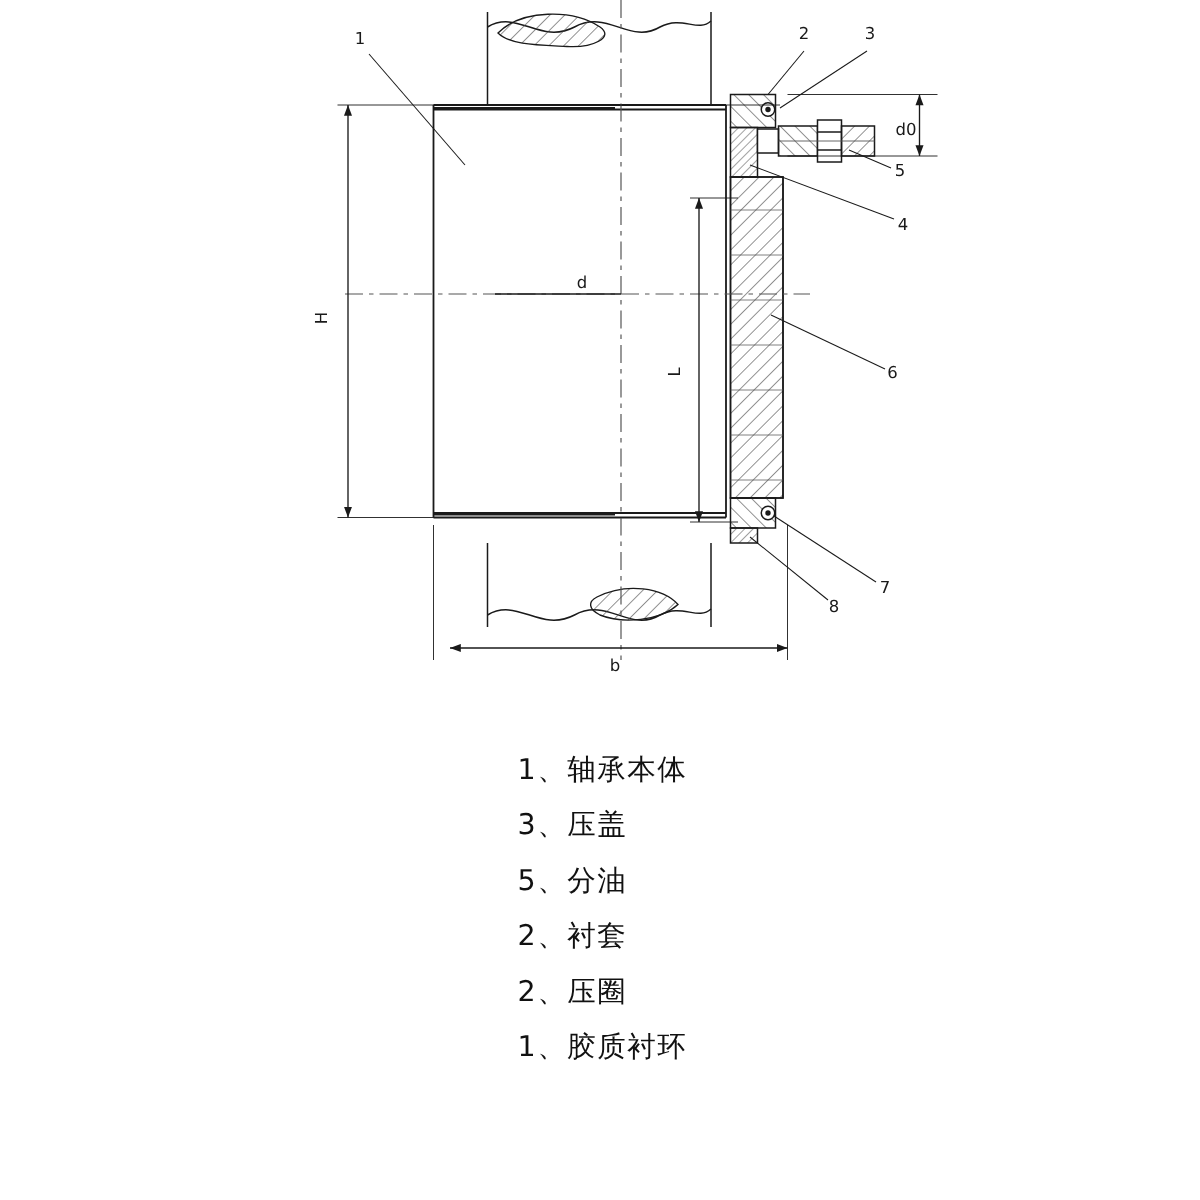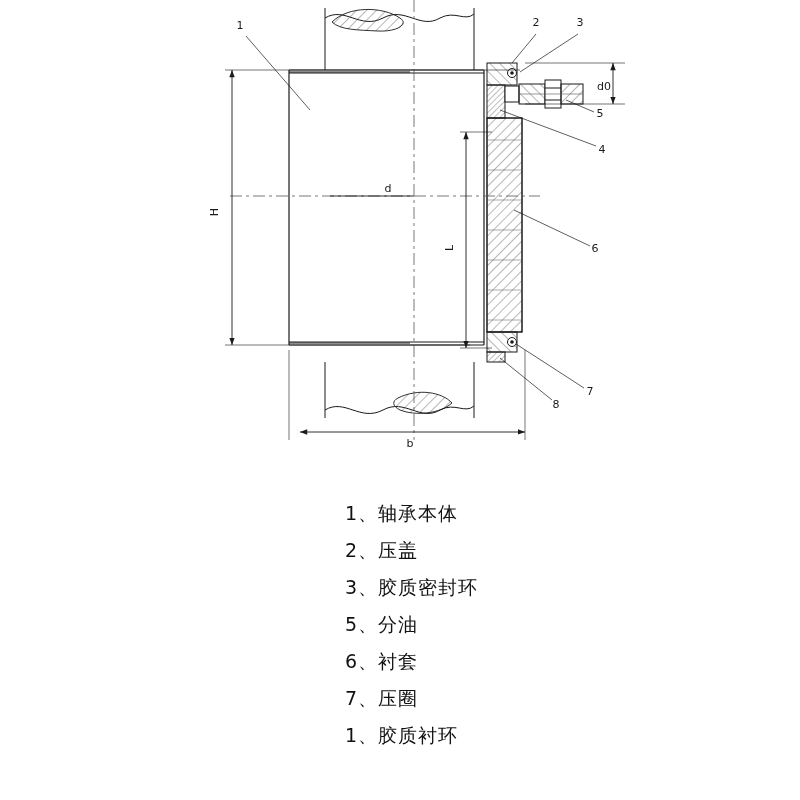--- a/index.html
+++ b/index.html
@@ -203,22 +203,21 @@
         <text x="595" y="252" text-anchor="middle">6</text>
         <text x="590" y="395" text-anchor="middle">7</text>
         <text x="556" y="408" text-anchor="middle">8</text>
       </g>
     </svg>
   </div>
 
   <div id="legend">
     <ul class="legend-list">
       <li class="legend-item">1、轴承本体</li>
-      <li class="legend-item">2、压盖</li>
-      <li class="legend-item">3、胶质密封环</li>
+      <li class="legend-item">3、压盖</li>
       <li class="legend-item">5、分油</li>
-      <li class="legend-item">6、衬套</li>
-      <li class="legend-item">7、压圈</li>
+      <li class="legend-item">2、衬套</li>
+      <li class="legend-item">2、压圈</li>
       <li class="legend-item">1、胶质衬环</li>
     </ul>
   </div>
 
 </div>
 
 </body></html>

